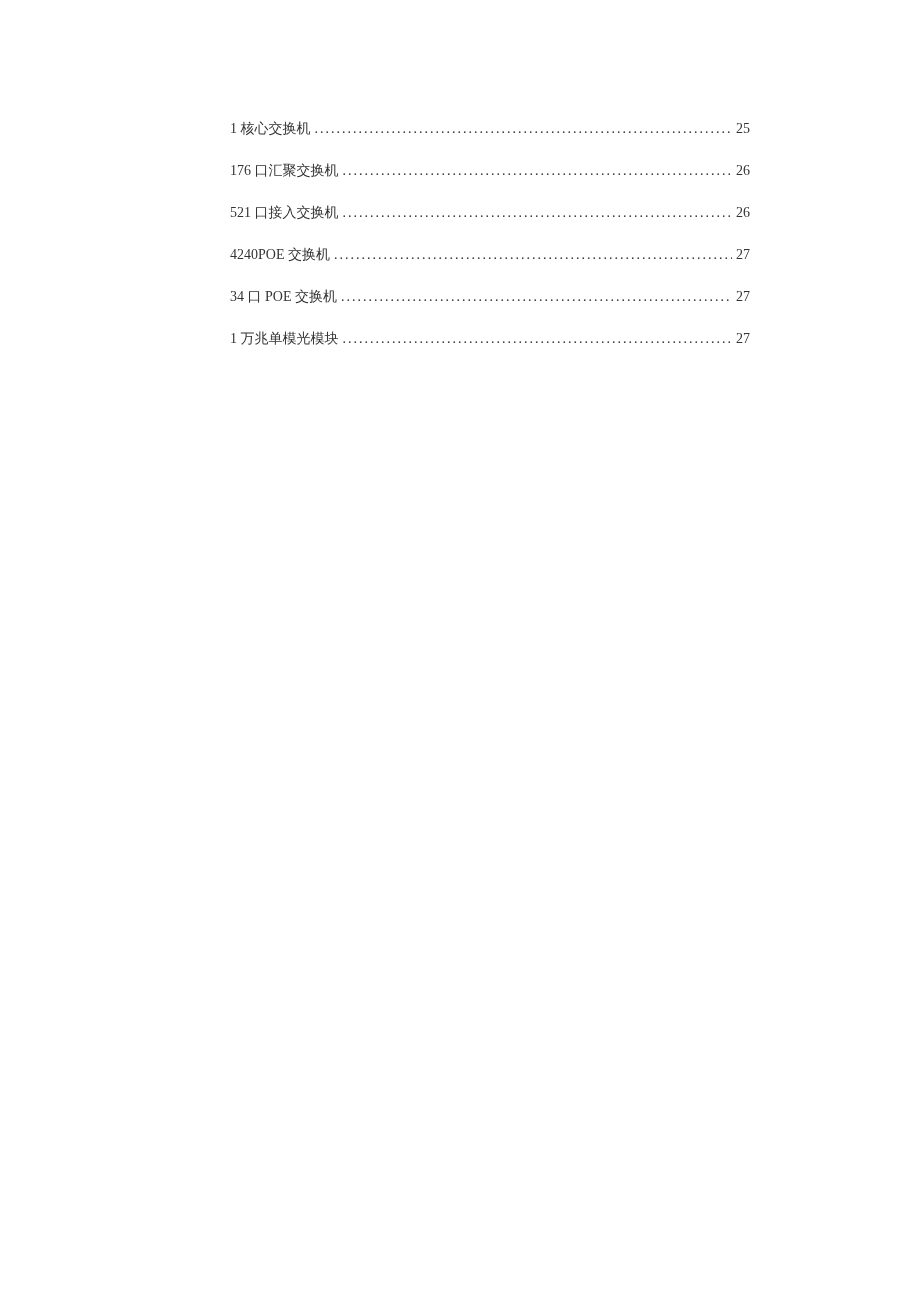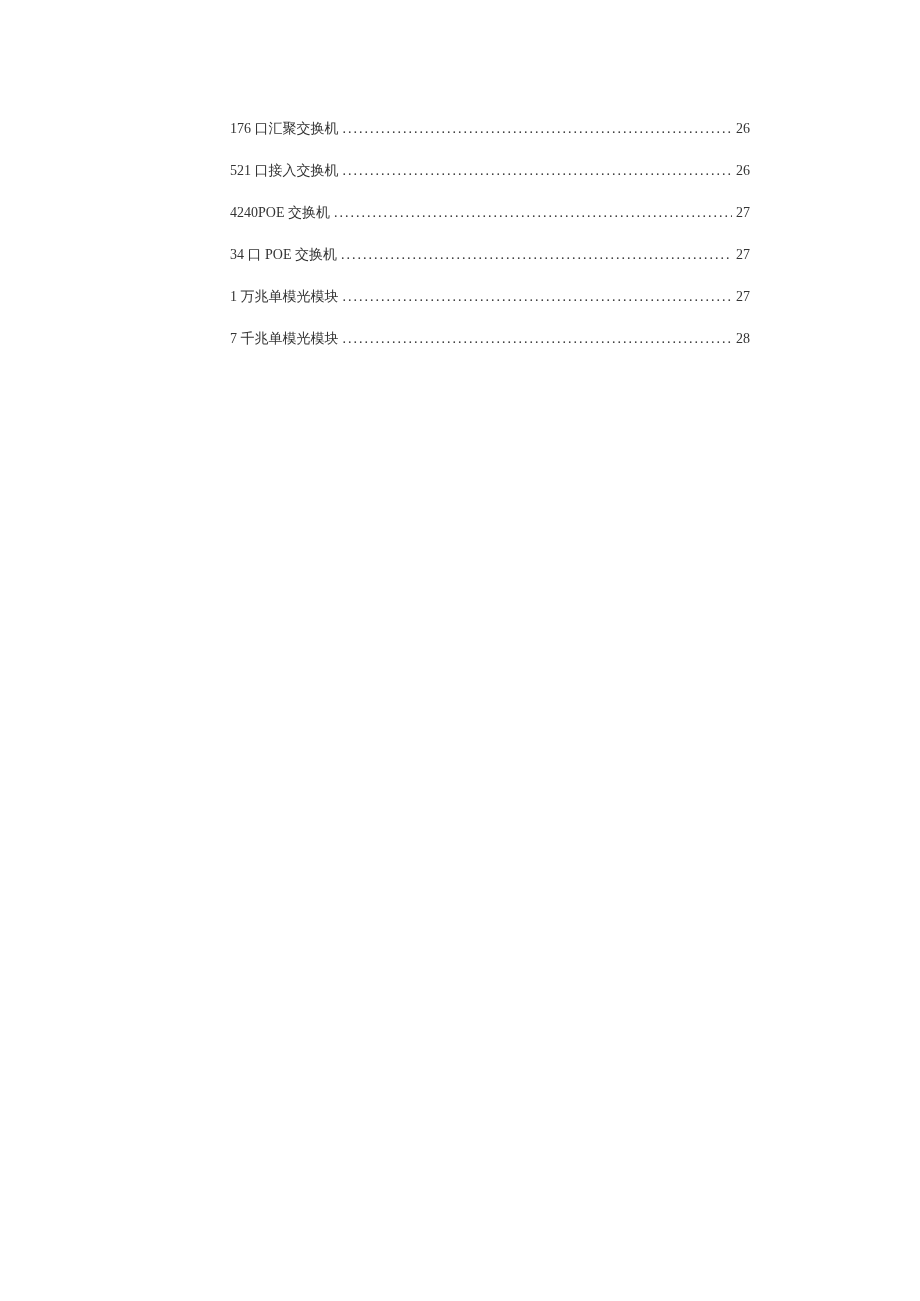--- a/index.html
+++ b/index.html
@@ -40,20 +40,25 @@
     }
     .toc-page {
       flex-shrink: 0;
     }
   </style>
 </head>
 <body>
 
 <div class="page">
   <div class="toc-entry">
+    <span class="toc-title">1 核心交换机</span>
+    <span class="toc-dots"></span>
+    <span class="toc-page">25</span>
+  </div>
+  <div class="toc-entry">
     <span class="toc-title">176 口汇聚交换机</span>
     <span class="toc-dots"></span>
     <span class="toc-page">26</span>
   </div>
   <div class="toc-entry">
     <span class="toc-title">521 口接入交换机</span>
     <span class="toc-dots"></span>
     <span class="toc-page">26</span>
   </div>
   <div class="toc-entry">
@@ -64,18 +69,13 @@
   <div class="toc-entry">
     <span class="toc-title">34 口 POE 交换机</span>
     <span class="toc-dots"></span>
     <span class="toc-page">27</span>
   </div>
   <div class="toc-entry">
     <span class="toc-title">1 万兆单模光模块</span>
     <span class="toc-dots"></span>
     <span class="toc-page">27</span>
   </div>
-  <div class="toc-entry">
-    <span class="toc-title">7 千兆单模光模块</span>
-    <span class="toc-dots"></span>
-    <span class="toc-page">28</span>
-  </div>
 </div>
 
 </body></html>

